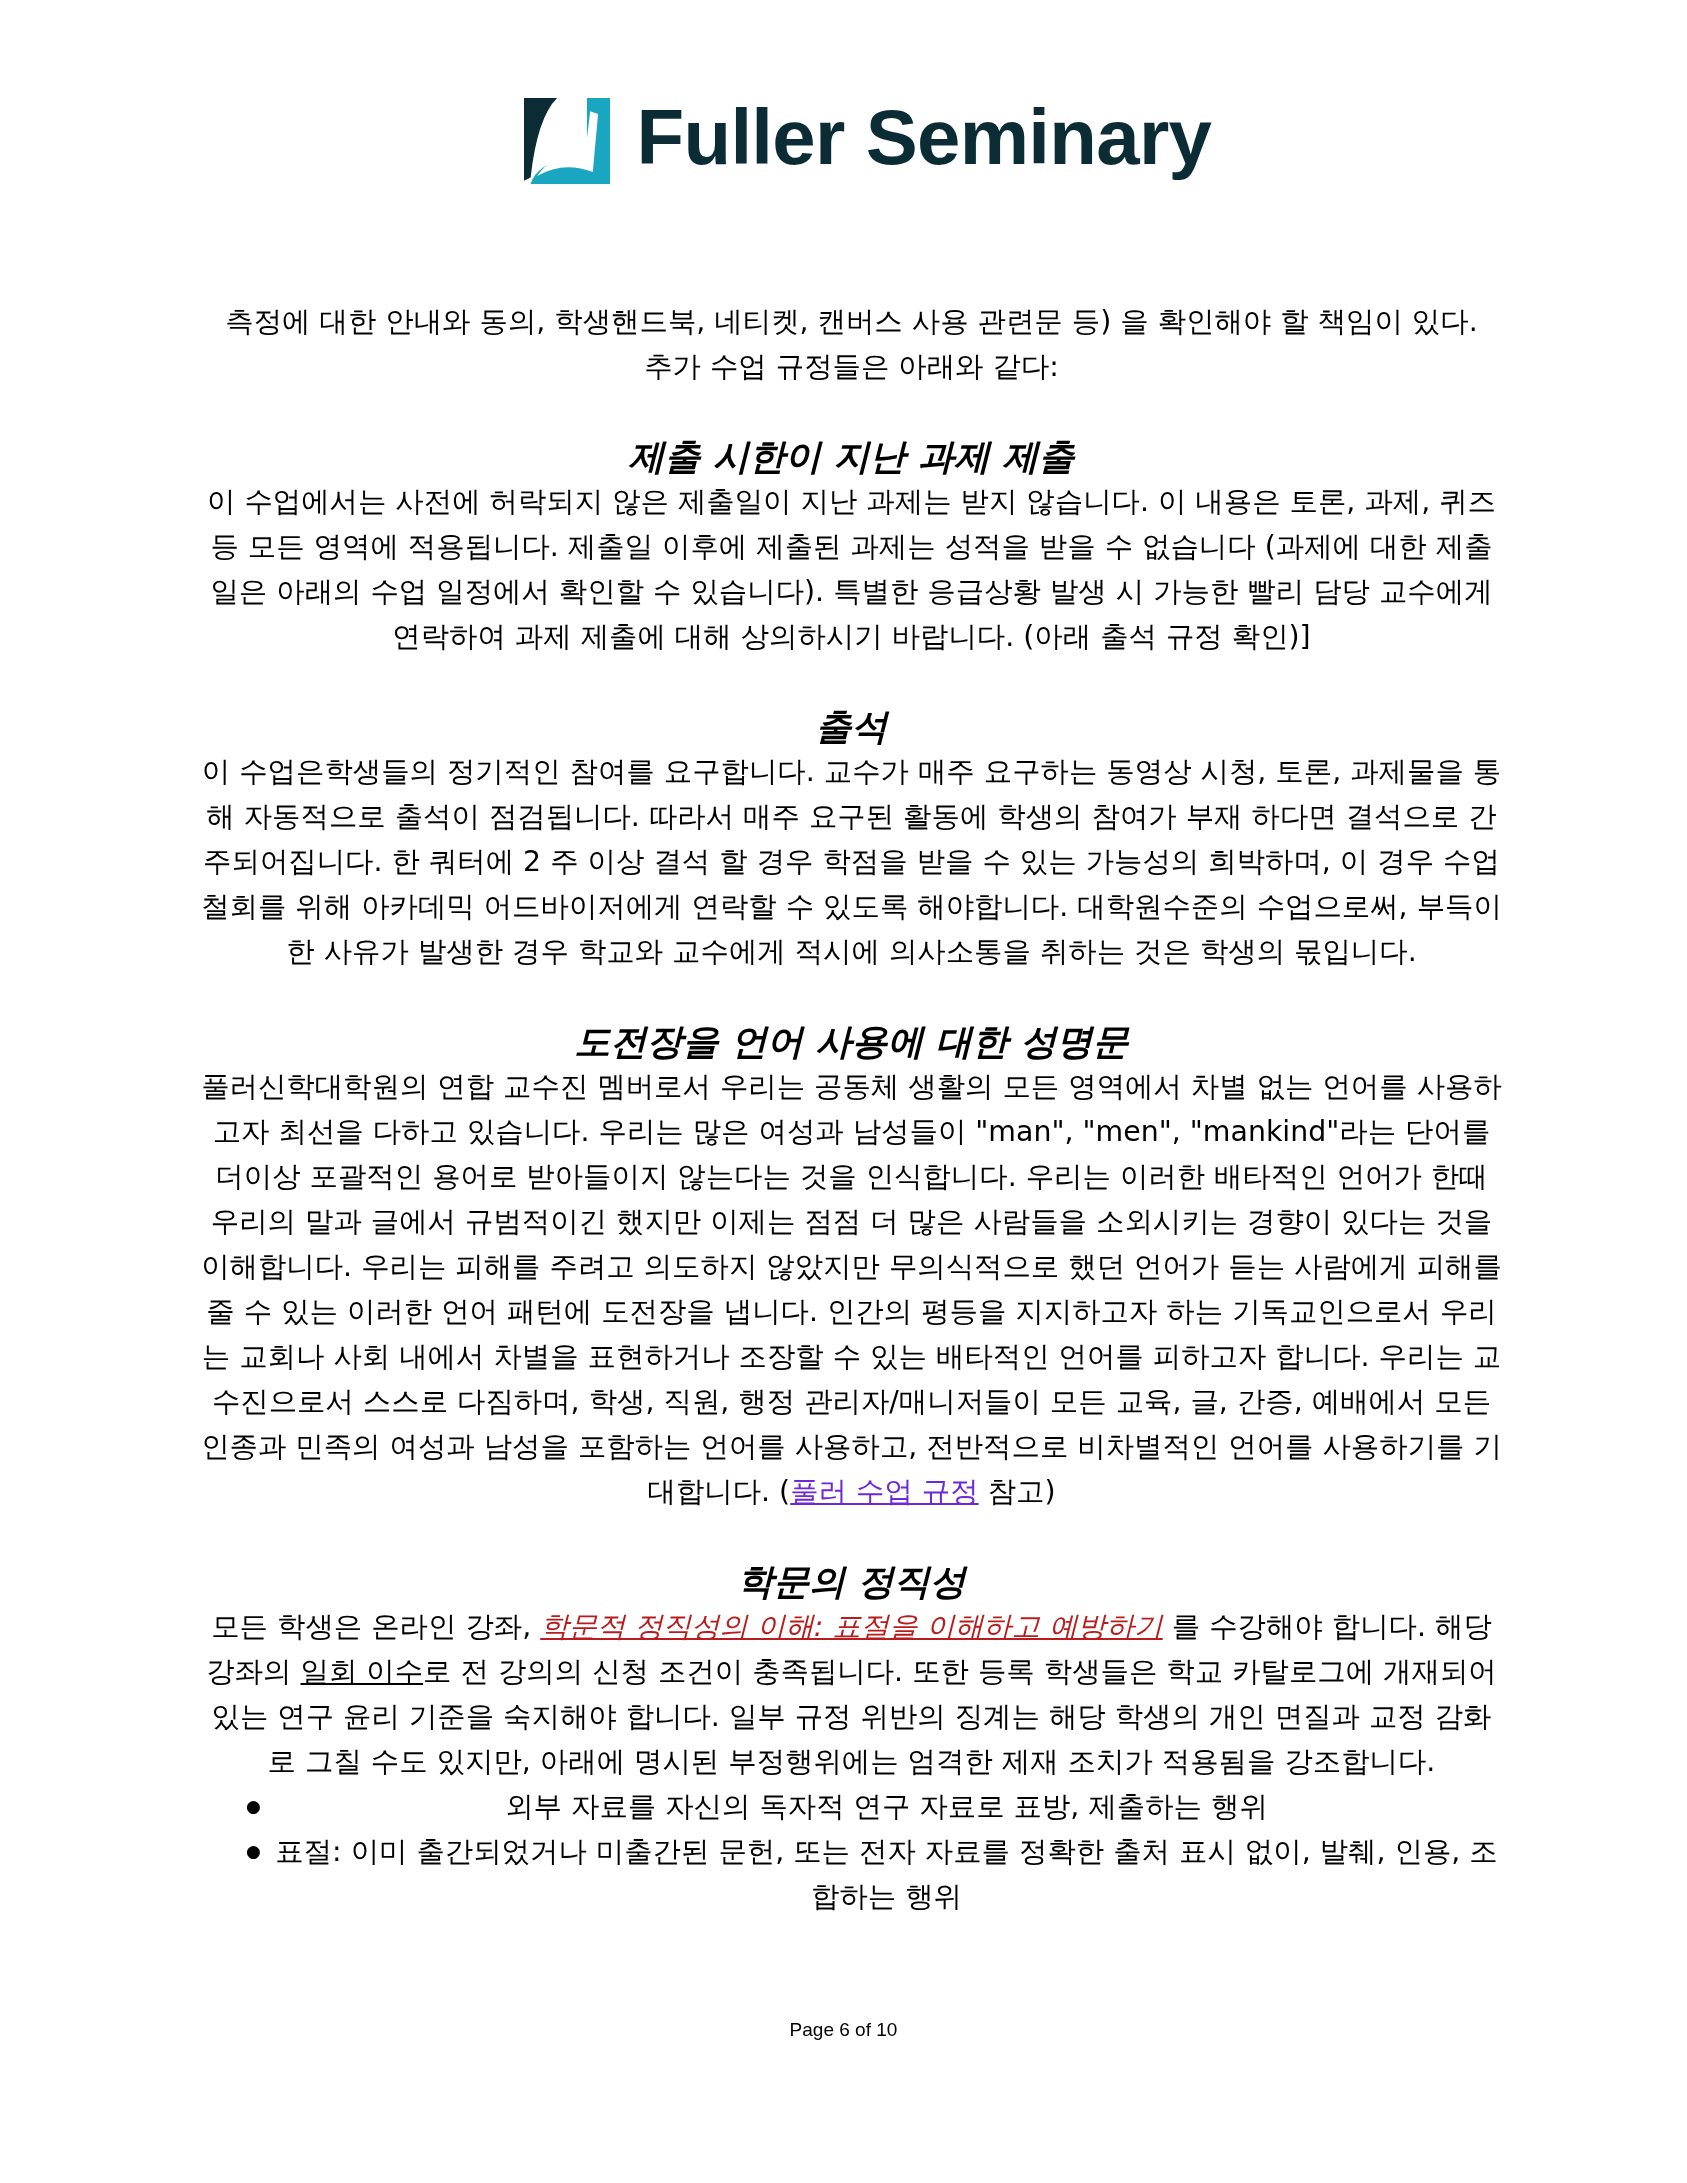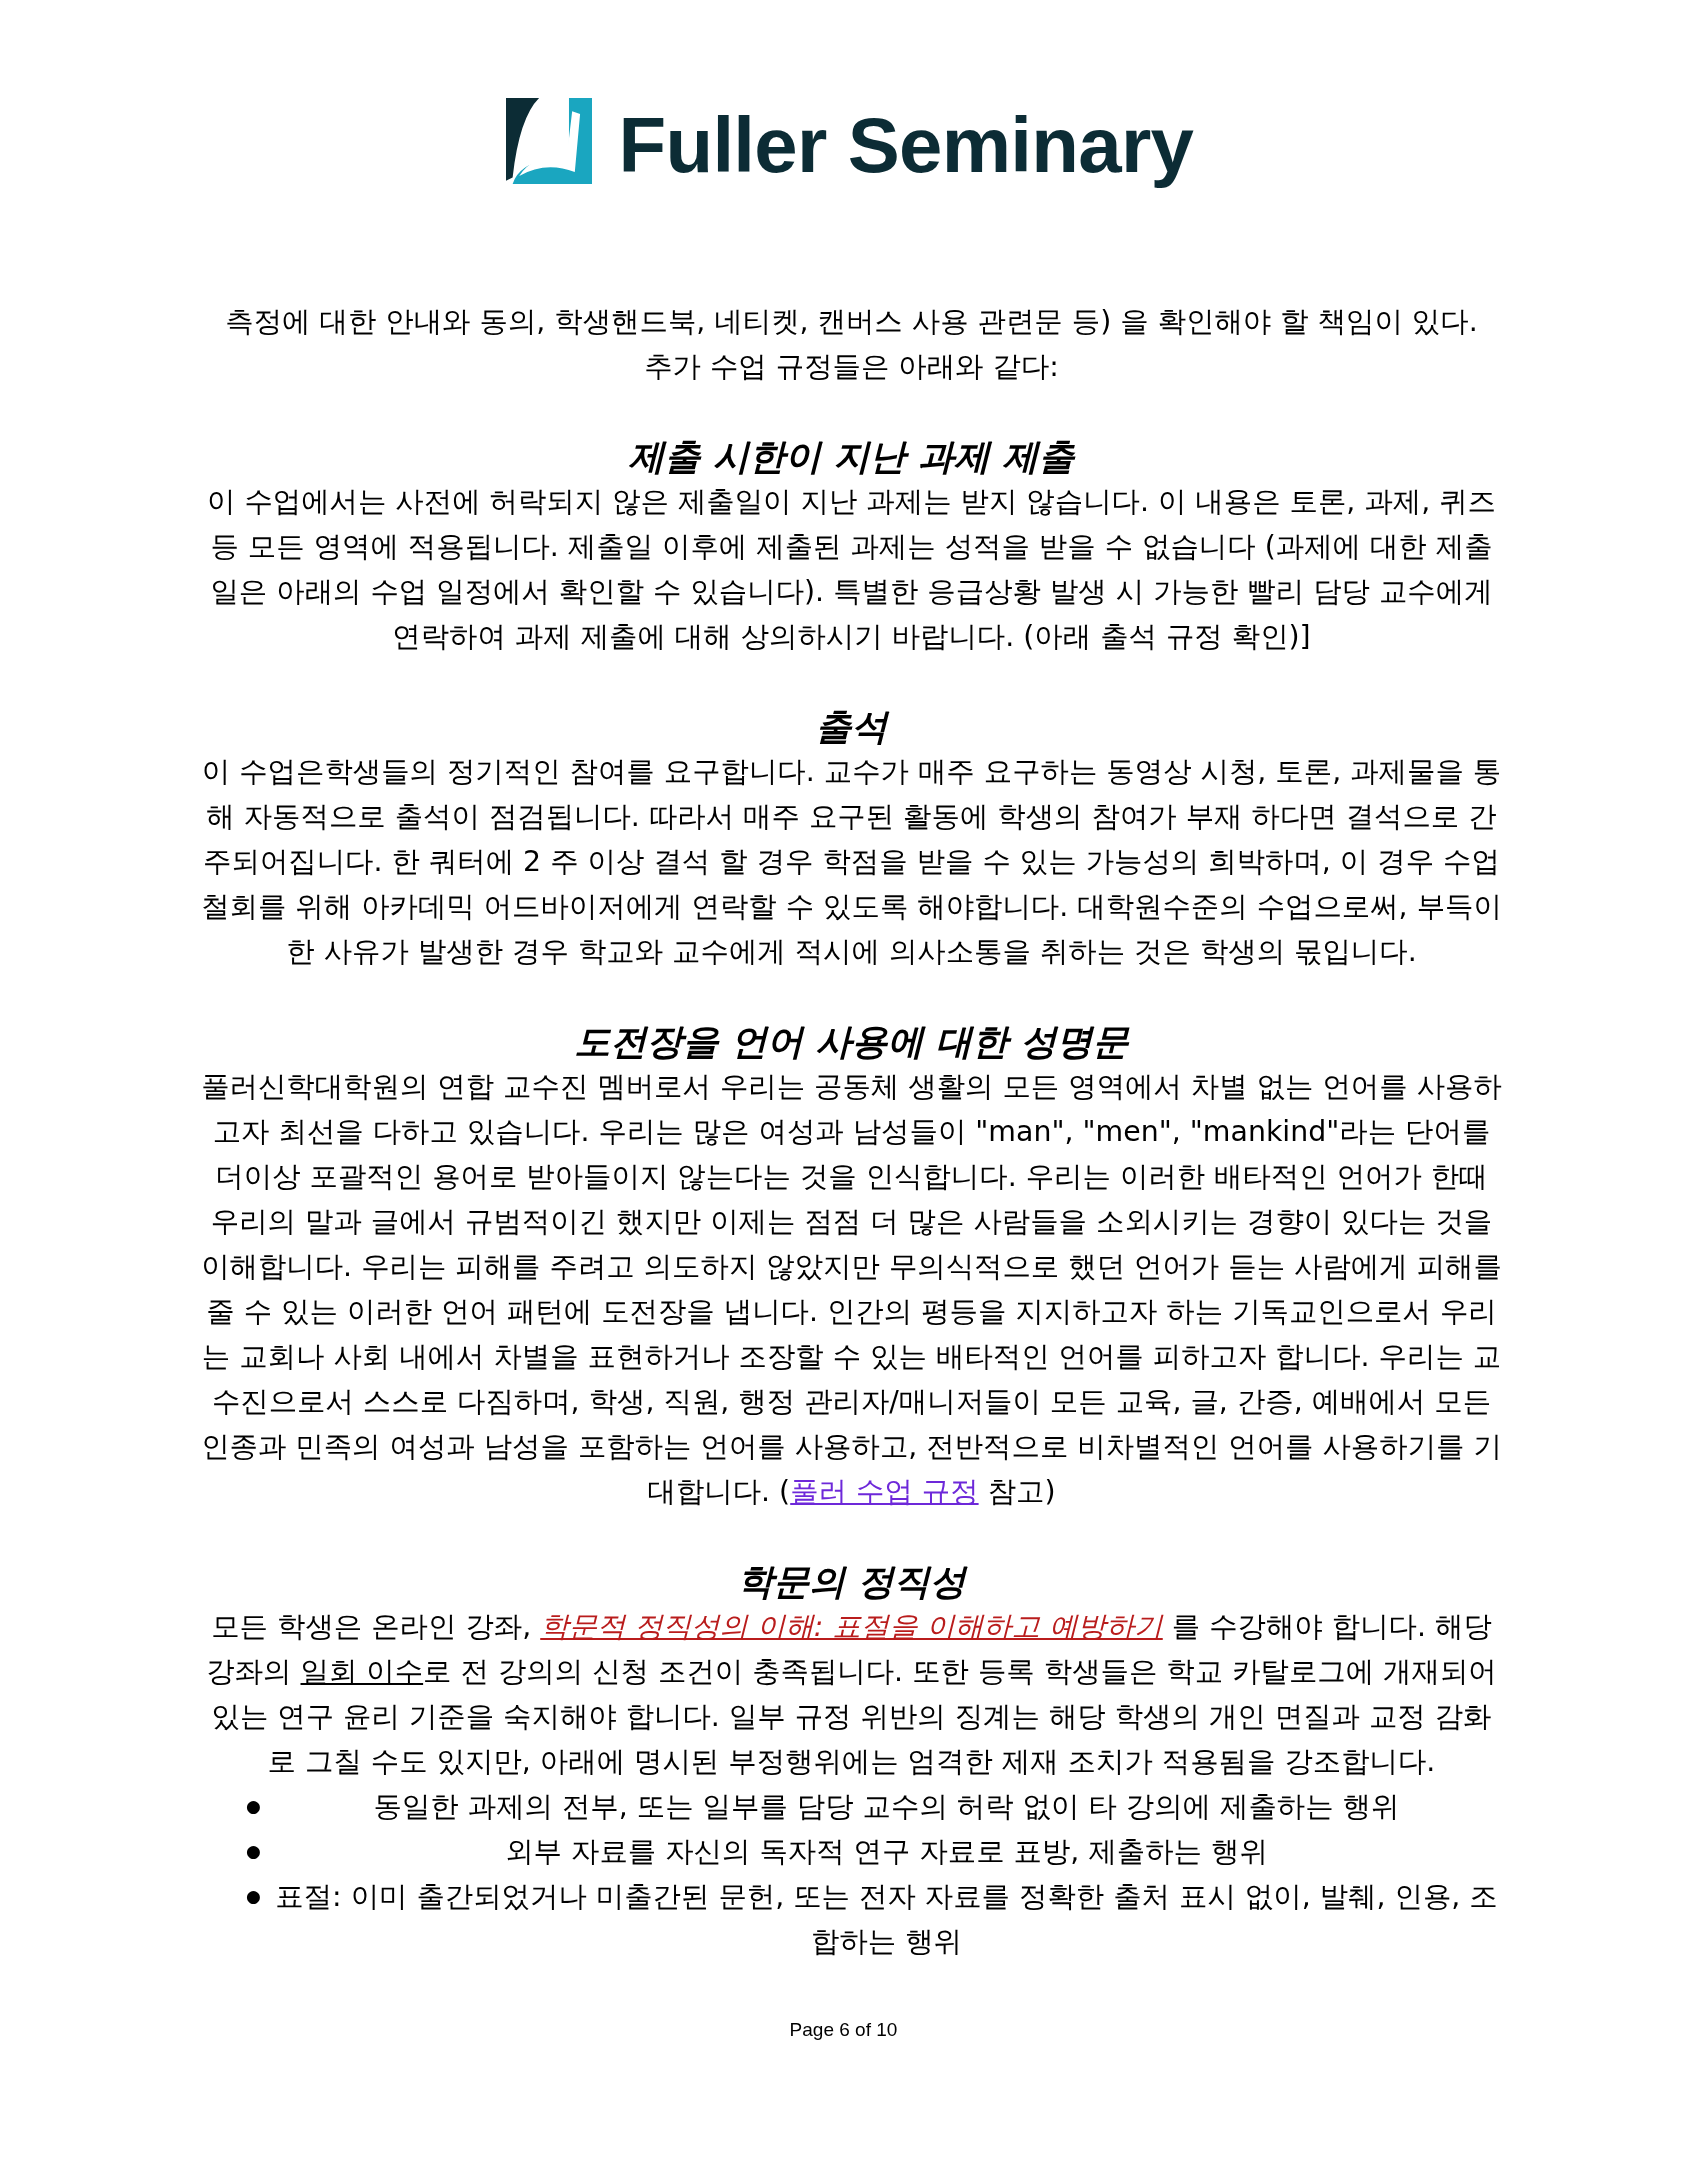--- a/index.html
+++ b/index.html
@@ -1,18 +1,18 @@
 <!DOCTYPE html>
 <html style="font-size:10.6px"><head>
 <meta charset="utf-8">
 <style>
   html, body { margin: 0; padding: 0; background: #ffffff; }
   body { width: 1687px; height: 2183px; position: relative; overflow: hidden;
          font-family: "DejaVu Sans", "Liberation Sans", sans-serif; color: #000; }
-  .logo { position: absolute; left: 506px; top: 98px; height: 86px; display: flex; align-items: flex-end; }
+  .logo { position: absolute; left: 524px; top: 98px; height: 86px; display: flex; align-items: flex-start; }
   .logo-mark { width: 86px; height: 86px; margin-right: 26.5px; }
   .logo-text { font-family: "Liberation Sans", "DejaVu Sans", sans-serif; font-weight: bold;
                font-size: 78px; color: #0c2c35; letter-spacing: -0.7px; line-height: 1; }
   .content { position: absolute; left: 200px; top: 299px; width: 1303px;
              font-size: 28.4px; line-height: 45px; text-align: center; }
   .content p { margin: 0; }
   .gap { height: 45px; }
   h3 { margin: 0; font-size: 36px; line-height: 45px; font-weight: bold; font-style: italic; }
   a.link-blue { color: #6d28d9; text-decoration: underline; }
   a.link-italic { color: #b91c1c; font-style: italic; text-decoration: underline; }
@@ -50,20 +50,19 @@
   <p>이 수업은학생들의 정기적인 참여를 요구합니다.  교수가 매주 요구하는 동영상 시청, 토론, 과제물을 통해 자동적으로 출석이 점검됩니다. 따라서 매주 요구된 활동에 학생의 참여가 부재 하다면 결석으로 간주되어집니다. 한 쿼터에 2 주 이상 결석 할 경우 학점을 받을 수 있는 가능성의 희박하며, 이 경우 수업 철회를 위해 아카데믹 어드바이저에게 연락할 수 있도록 해야합니다. 대학원수준의 수업으로써, 부득이한 사유가 발생한 경우 학교와 교수에게 적시에 의사소통을 취하는 것은 학생의 몫입니다.</p>
   <div class="gap"></div>
 
   <h3>도전장을 언어 사용에 대한 성명문</h3>
   <p><span>풀러신학대학원의 연합 교수진 멤버로서 우리는 공동체 생활의 모든 영역에서 차별 없는 언어를 사용하고자 최선을 다하고 있습니다. 우리는 많은 여성과 남성들이 "man", "men", "mankind"라는 단어를 더이상 포괄적인 용어로 받아들이지 않는다는 것을 인식합니다. 우리는 이러한 배타적인 언어가 한때 우리의 말과 글에서 규범적이긴 했지만 이제는 점점 더 많은 사람들을 소외시키는 경향이 있다는 것을 이해합니다. 우리는 피해를 주려고 의도하지 않았지만 무의식적으로 했던 언어가 듣는 사람에게 피해를 줄 수 있는 이러한 언어 패턴에 도전장을 냅니다. 인간의 평등을 지지하고자 하는 기독교인으로서 우리는 교회나 사회 내에서 차별을 표현하거나 조장할 수 있는 배타적인 언어를 피하고자 합니다. 우리는 교수진으로서 스스로 다짐하며, 학생, 직원, 행정 관리자/매니저들이 모든 교육, 글, 간증, 예배에서 모든 인종과 민족의 여성과 남성을 포함하는 언어를 사용하고, 전반적으로 비차별적인 언어를 사용하기를 기대합니다. (</span><a class="link-blue">풀러 수업 규정</a><span> 참고)</span></p>
   <div class="gap"></div>
 
   <h3>학문의 정직성</h3>
   <p><span>모든 학생은 온라인 강좌, </span><a class="link-italic">학문적 정직성의 이해: 표절을 이해하고 예방하기</a><span> 를 수강해야 합니다. 해당 강좌의 </span><span class="ul">일회 이수</span><span>로 전 강의의 신청 조건이 충족됩니다. 또한 등록 학생들은 학교 카탈로그에 개재되어 있는 연구 윤리 기준을 숙지해야 합니다. 일부 규정 위반의 징계는 해당 학생의 개인 면질과 교정 감화로 그칠 수도 있지만, 아래에 명시된 부정행위에는 엄격한 제재 조치가 적용됨을 강조합니다.</span></p>
   <ul class="bullets">
-    <li>동일한 과제의 전부, 또는 일부를 담당 교수의 허락 없이 타 강의에 제출하는 행위</li>
     <li> 외부 자료를 자신의 독자적 연구 자료로 표방, 제출하는 행위</li>
     <li>표절: 이미 출간되었거나 미출간된 문헌, 또는 전자 자료를 정확한 출처 표시 없이, 발췌, 인용, 조합하는 행위</li>
   </ul>
 </div>
 
 <div class="footer">Page 6 of 10</div>
 
 
 </body></html>

